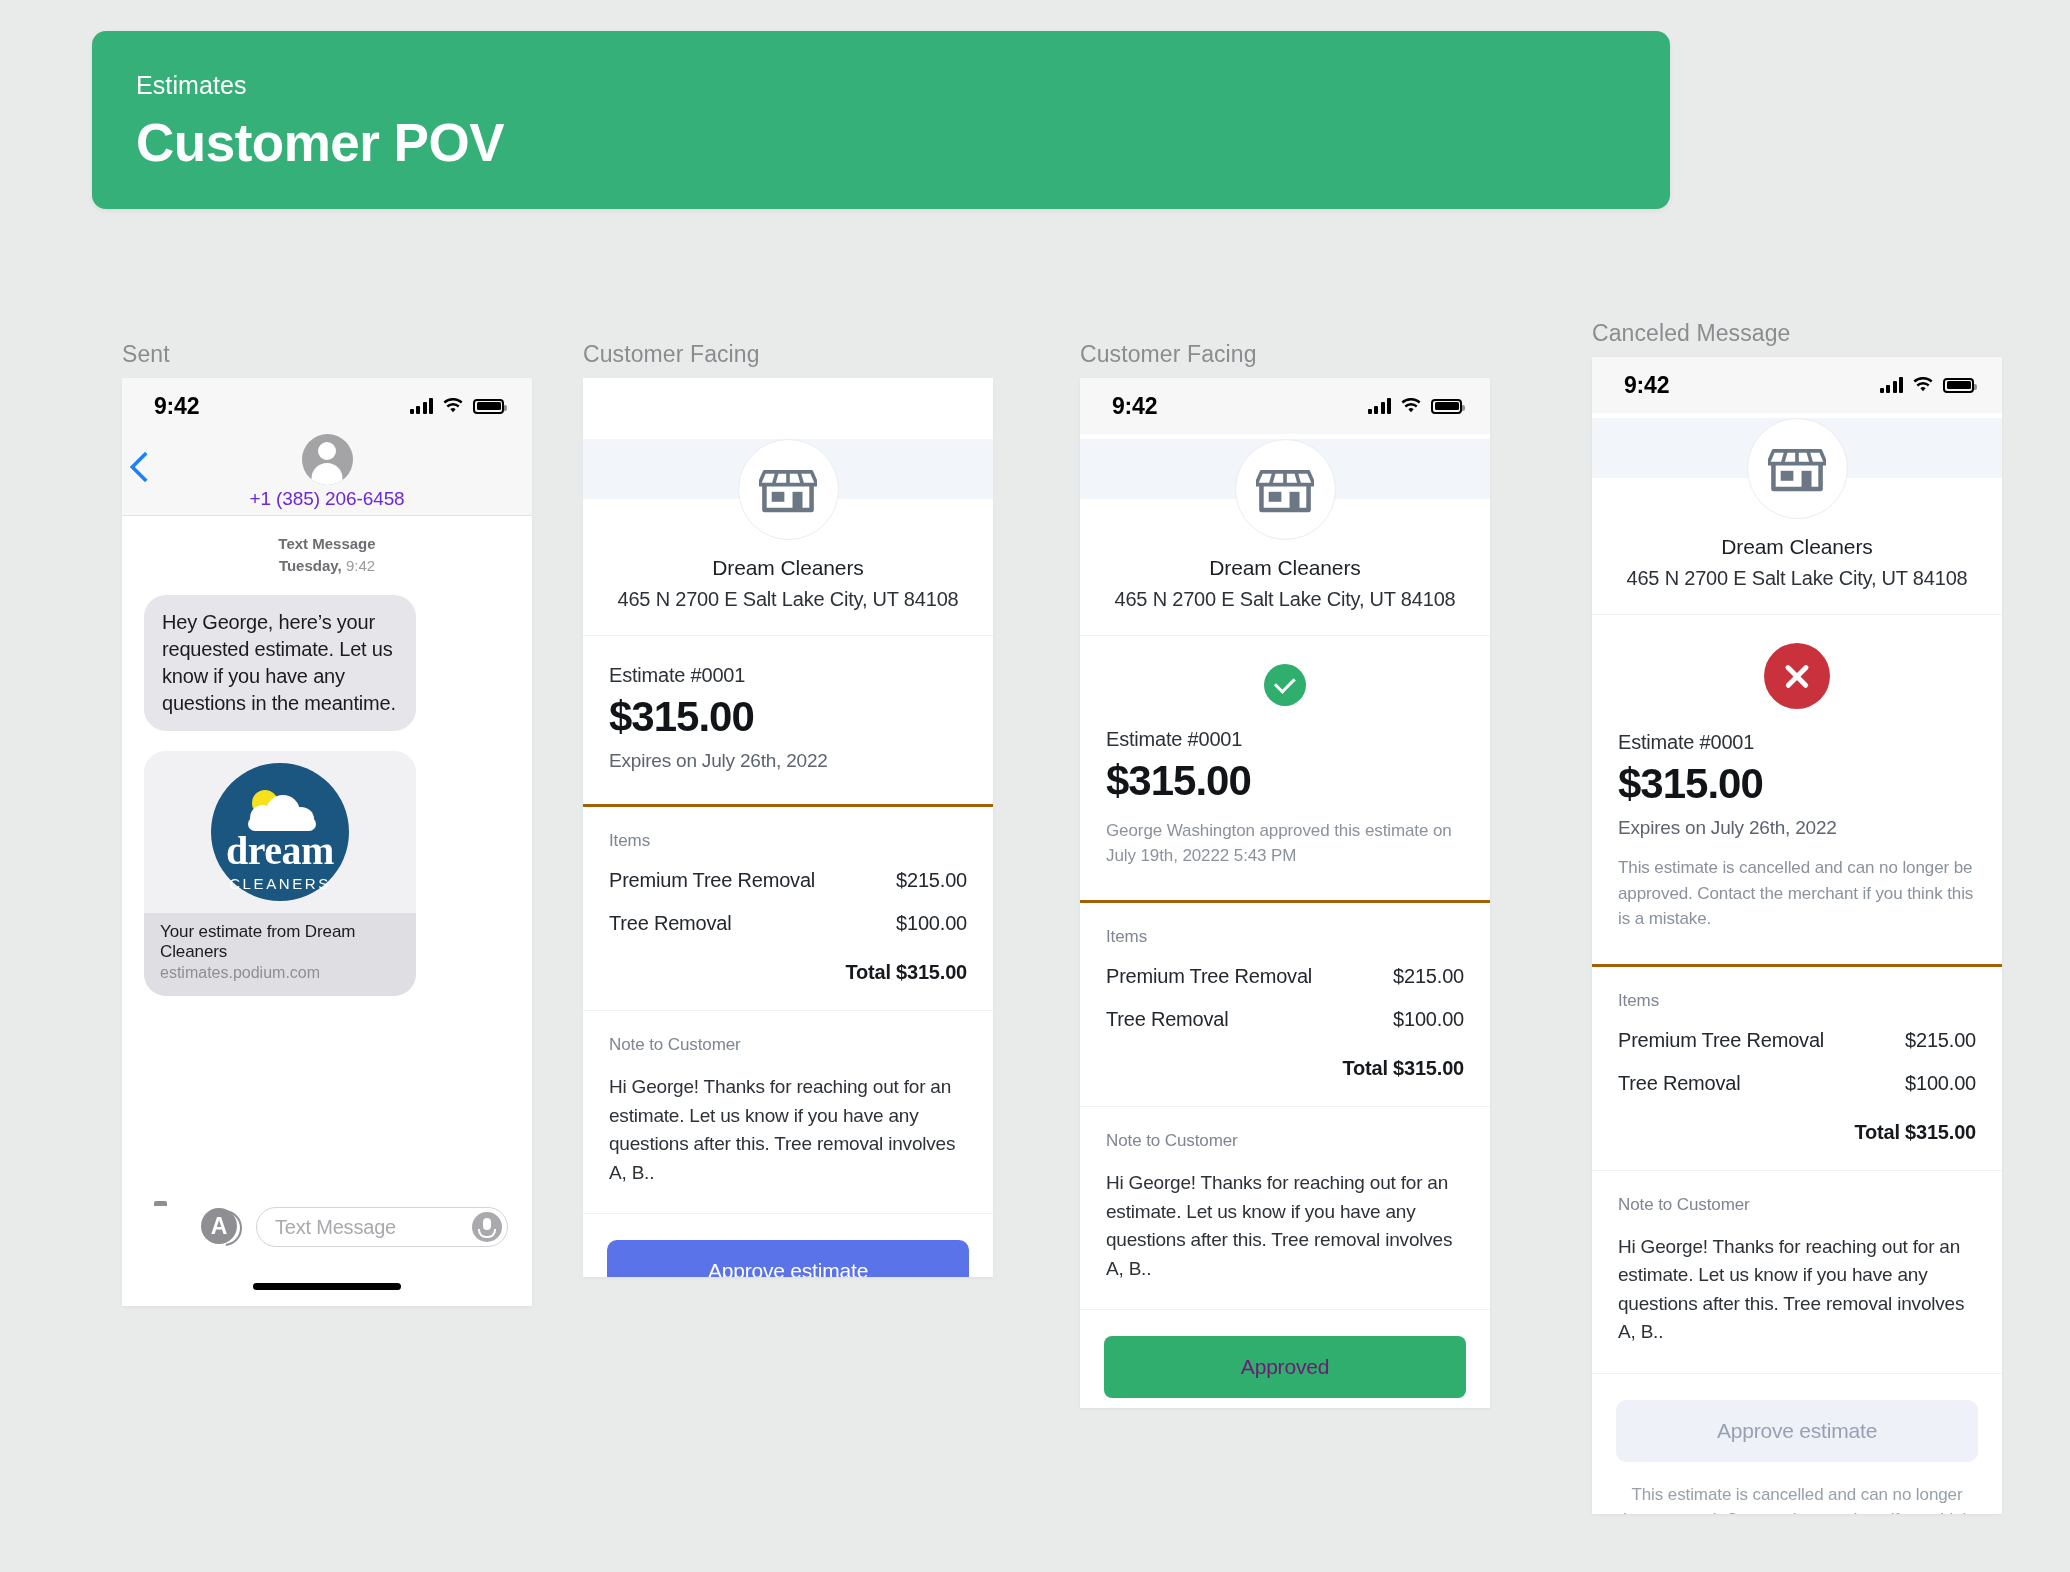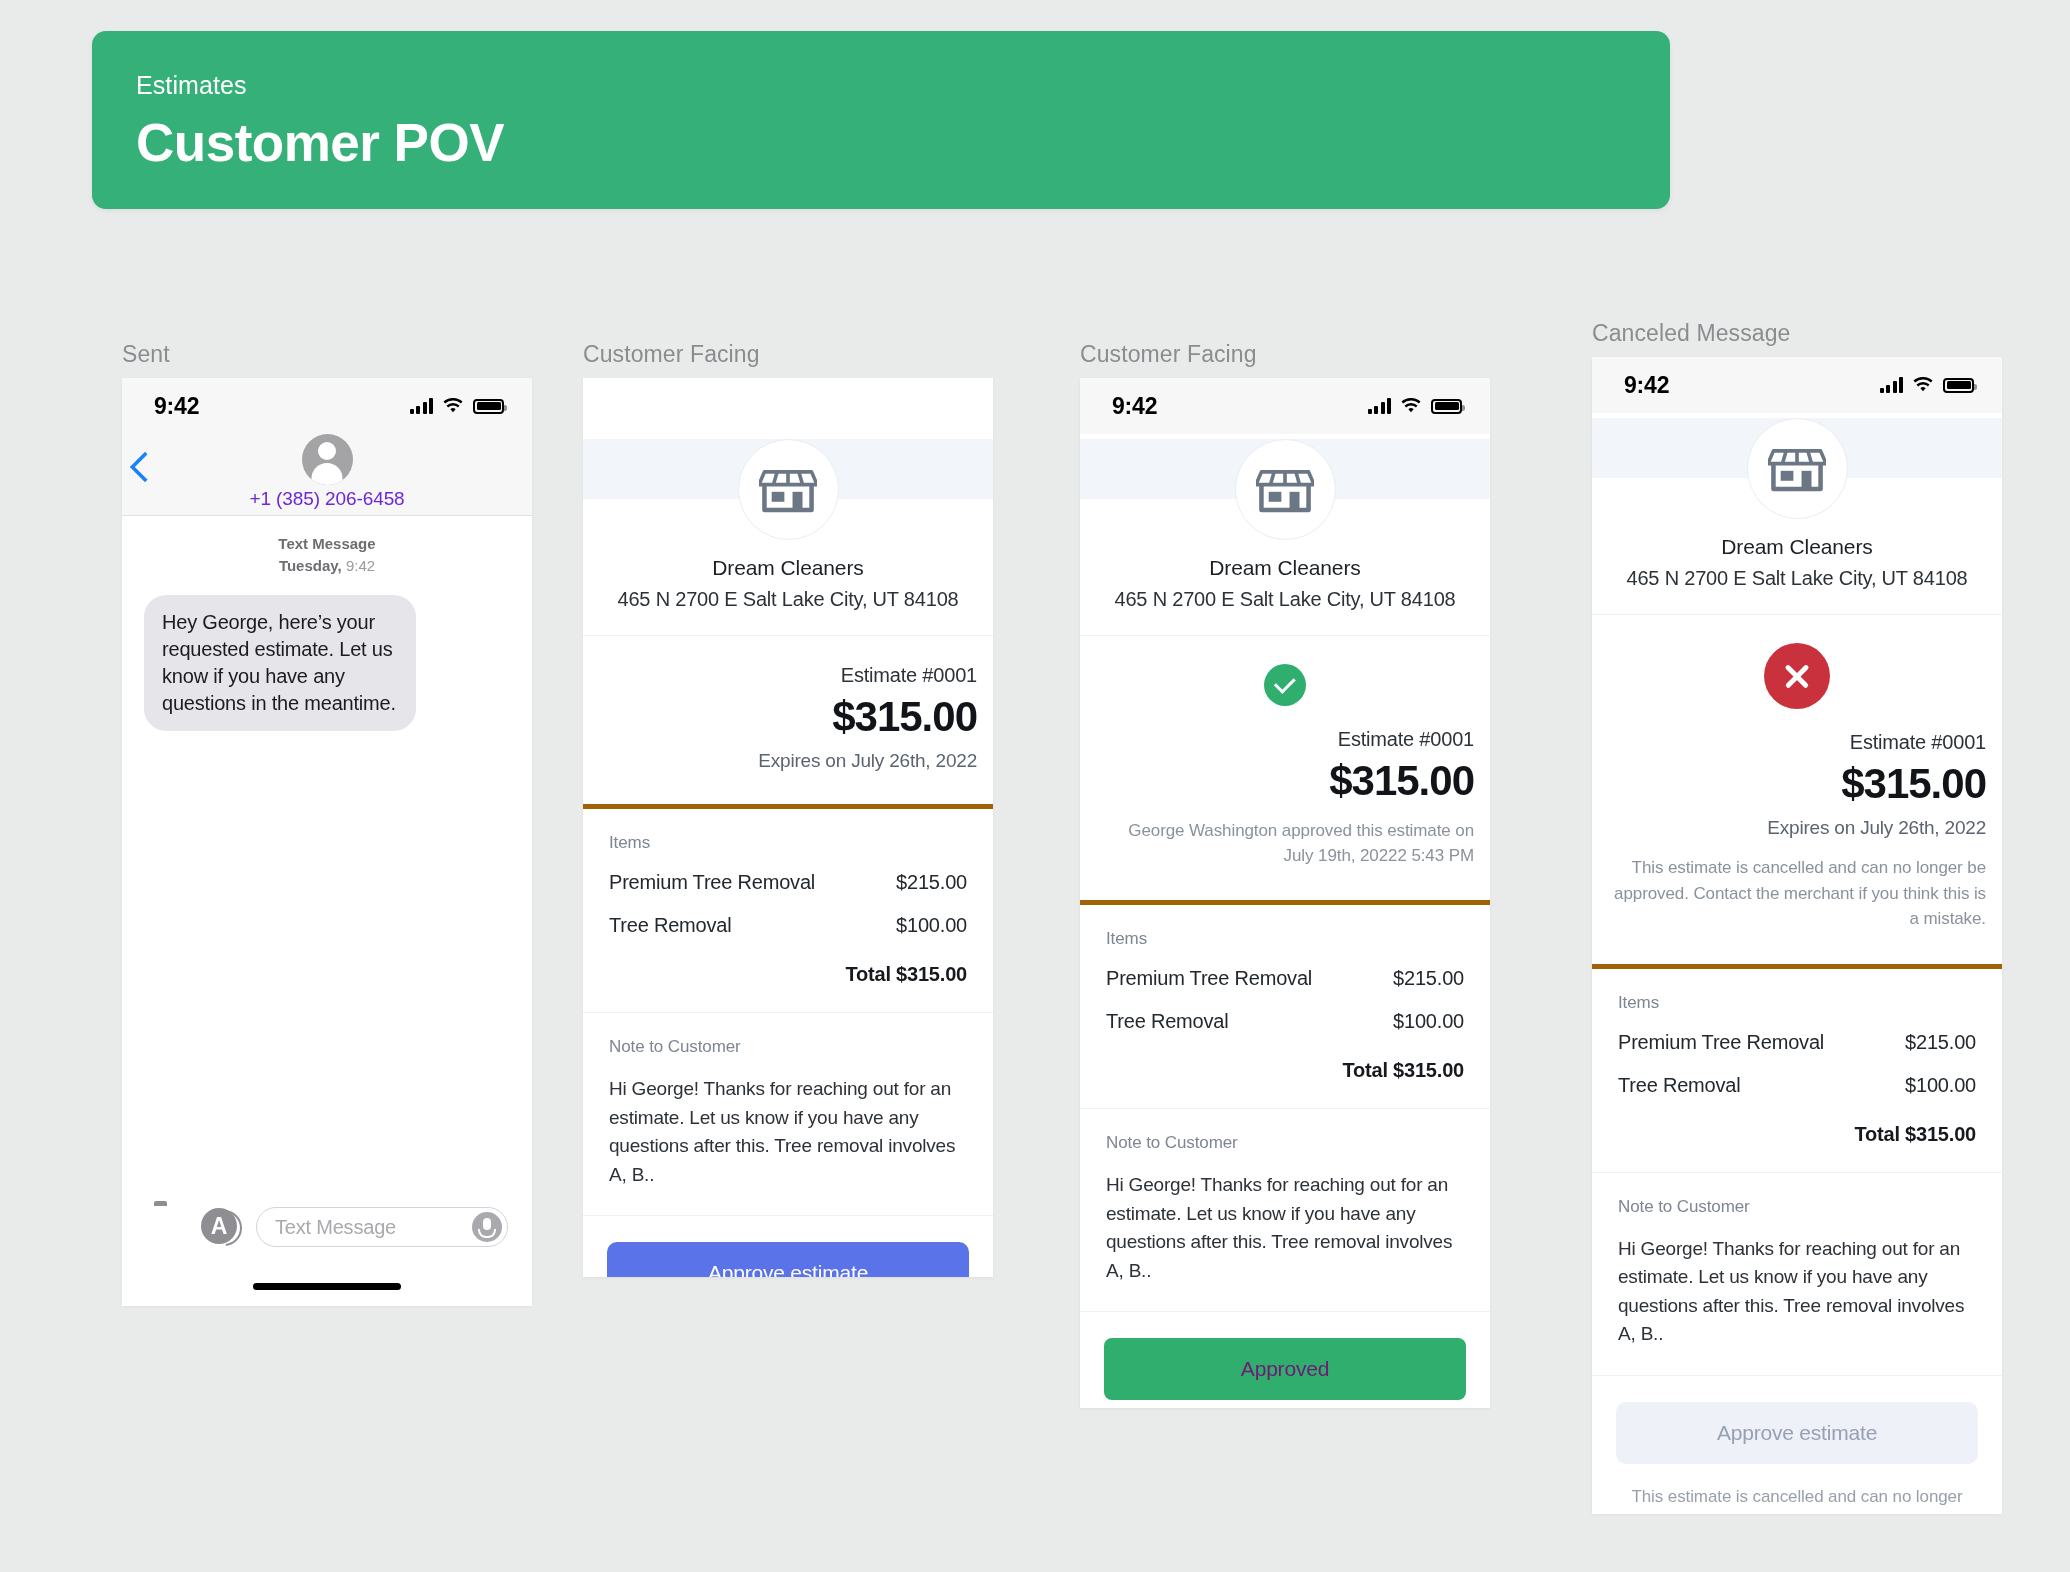--- a/index.html
+++ b/index.html
@@ -233,21 +233,21 @@
   .shop-circle {
     width: 101px; height: 101px; border-radius: 50%;
     background: #fff; border: 1.5px solid #e8edf3;
     margin: 5px auto 0; position: relative; z-index: 2;
     display:flex; align-items:center; justify-content:center;
   }
   .shop-svg { width: 58px; height: 58px; display:block; }
   .biz-name { font-size: 21px; font-weight: 400; color: #1d2126; margin-top: 16px; letter-spacing:-.1px;}
   .biz-addr { font-size: 20px; color: #2c3238; margin-top: 8px; letter-spacing:-.2px;}
 
-  .est-amount-block { text-align:right; padding: 28px 16px 32px; border-bottom: 5px solid #a16207; background:#fff;}
+  .est-amount-block { text-align:left; padding: 28px 26px 32px; border-bottom: 3px solid #a16207; background:#fff;}
   .est-no { font-size: 20px; color: #2c3238; letter-spacing:-.2px;}
   .est-total { font-size: 42px; font-weight: 700; color: #111418; margin-top: 6px; letter-spacing:-1px;}
   .est-expires { font-size: 19px; color: #5b6470; margin-top: 9px; letter-spacing:-.2px;}
   .est-approved-by { font-size: 17px; color: #8a929c; margin-top: 14px; line-height: 1.45; letter-spacing:-.1px;}
   .est-cancel-note { font-size: 17px; color: #8a929c; margin-top: 16px; line-height: 1.5; letter-spacing:-.1px;}
 
   .status-badge {
     width: 42px; height: 42px; border-radius: 50%;
     margin: 0 auto 22px; display:flex; align-items:center; justify-content:center;
   }
@@ -352,20 +352,39 @@
         <div class="msg-stamp">
           <b>Text Message</b><br>
           <span class="day">Tuesday,</span>
           <span class="hr">9:42</span>
         </div>
 
         <div class="bubble-wrap">
           <div class="bubble">Hey George, here’s your requested estimate. Let us know if you have any questions in the meantime.</div>
         </div>
 
+        <div class="link-card">
+          <div class="link-card-img">
+            <div class="logo-circle">
+              <span class="logo-sun"></span>
+              <span class="logo-cloud">
+                  <i></i>
+                  <i></i>
+                  <i></i>
+                  <i></i>
+                </span>
+              <span class="logo-word">dream</span>
+              <span class="logo-sub">CLEANERS</span>
+            </div>
+          </div>
+          <div class="link-card-meta">
+            <div class="link-card-title">Your estimate  from Dream Cleaners</div>
+            <div class="link-card-url">estimates.podium.com</div>
+          </div>
+        </div>
       </div>
 
       <div class="msg-toolbar">
         <span class="tb-icon"><span class="cam"></span></span>
         <span class="tb-icon">
           <span class="appstore">A</span>
         </span>
         <div class="text-field">
           <span>Text Message</span>
           <span class="mic"></span>

